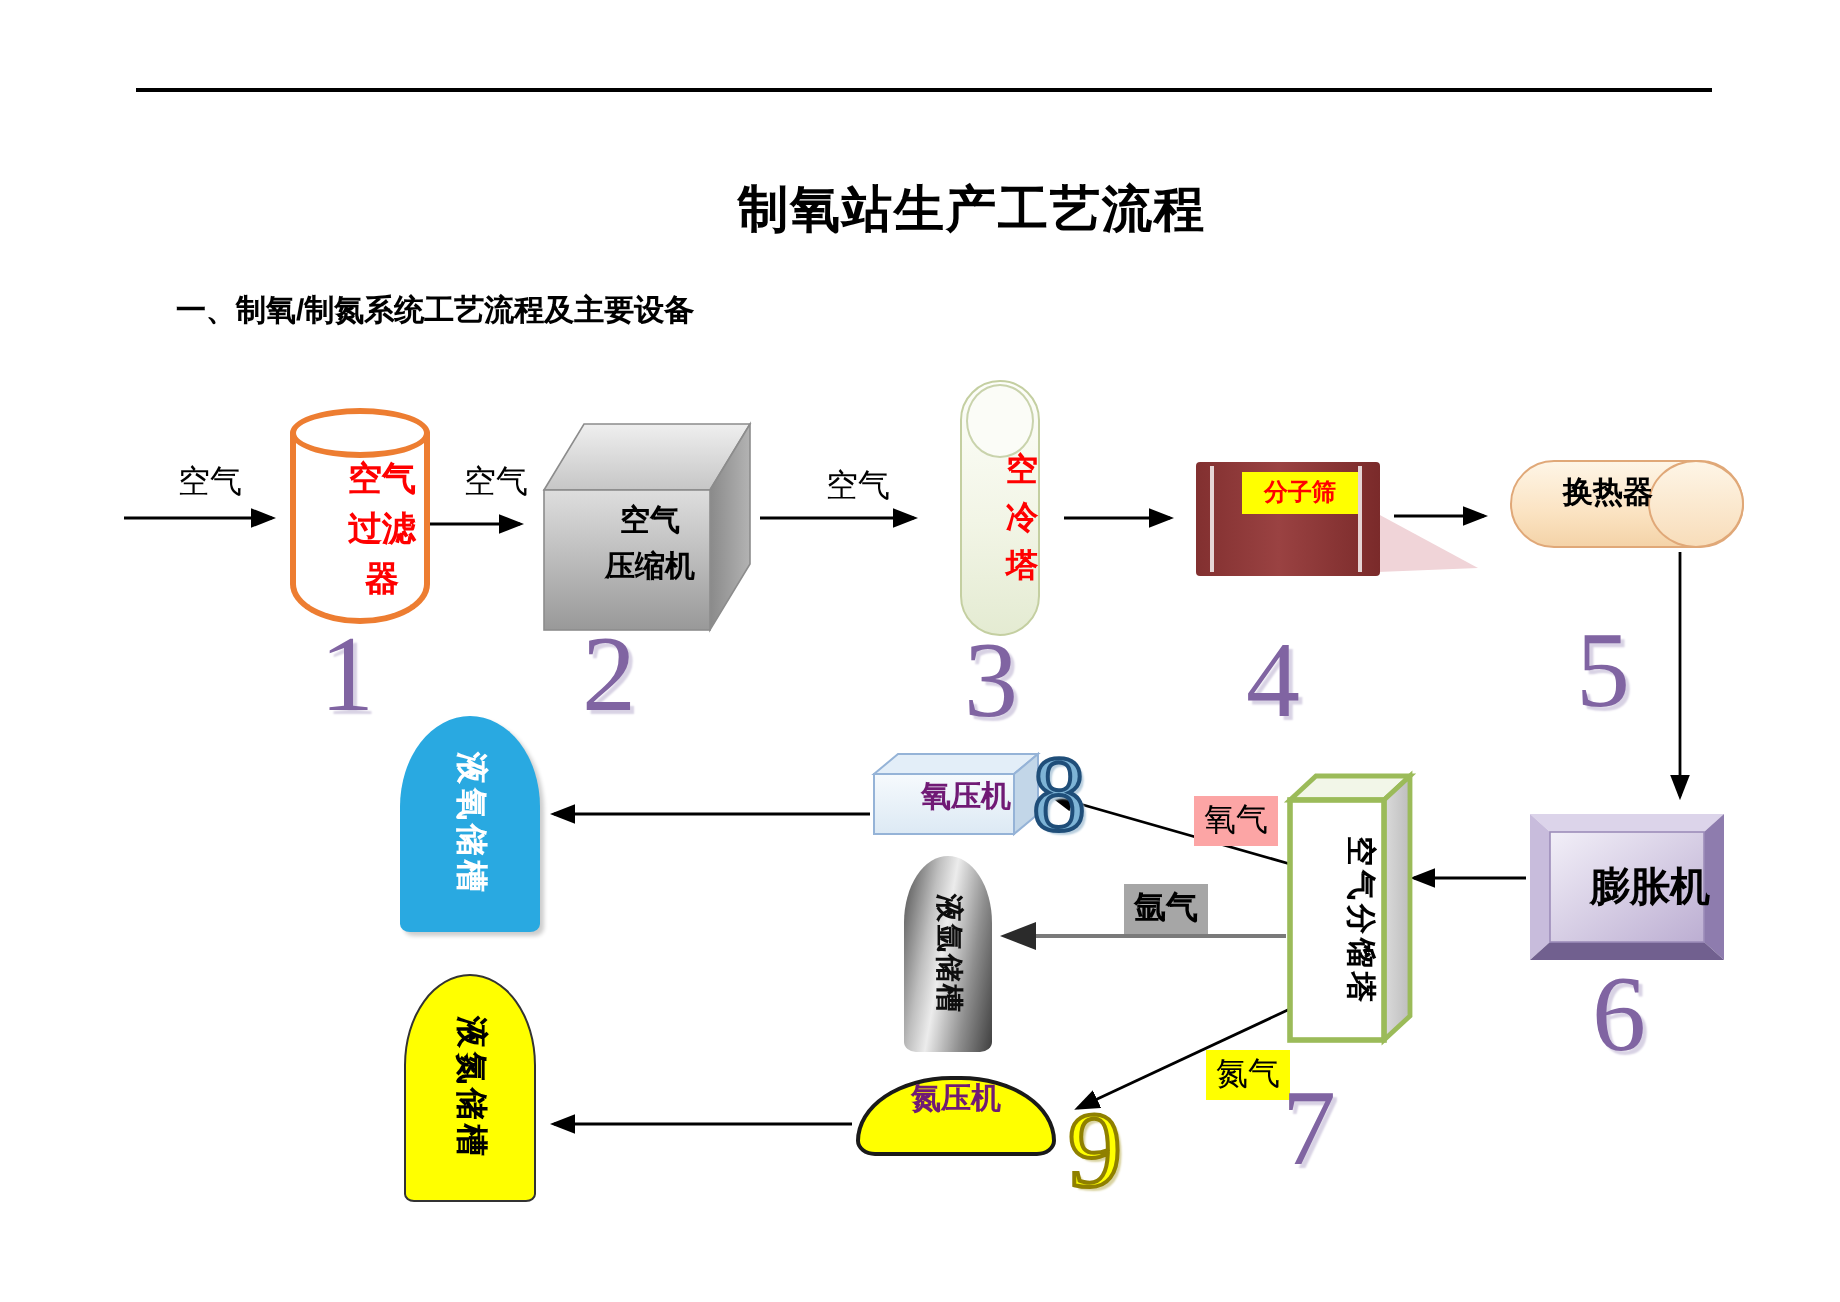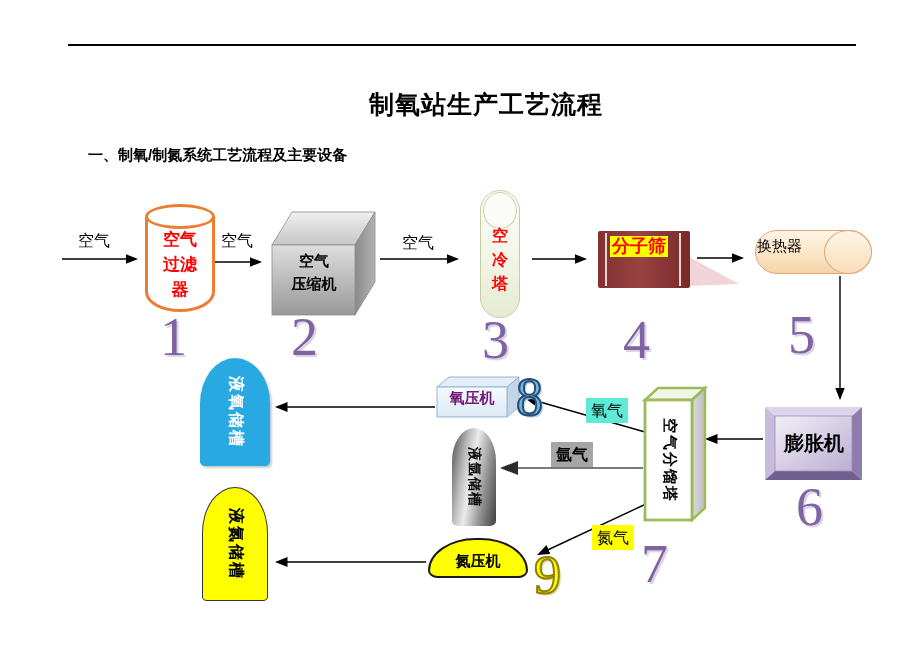--- a/index.html
+++ b/index.html
@@ -7,21 +7,21 @@
               font-family:"Liberation Sans", sans-serif; }
   #page { position:relative; width:920px; height:651px; background:#fff; }
 
   .topline { position:absolute; left:68px; top:44px; width:788px; border-top:2px solid #000; }
   .title { position:absolute; left:66px; top:88px; width:840px; text-align:center;
            font-size:25px; font-weight:bold; color:#000; letter-spacing:1px; }
   .heading { position:absolute; left:88px; top:146px; font-size:15px; font-weight:bold; color:#000; }
 
   svg.overlay { position:absolute; left:0; top:0; z-index:1; pointer-events:none; }
   .node { position:absolute; z-index:2; }
-  .txt  { position:absolute; z-index:3; }
+  .txt  { position:absolute; z-index:3;margin-left:11px; }
   .num  { position:absolute; z-index:4; font-family:"Liberation Serif", serif;
           font-size:54px; line-height:1; color:#8064A2; text-shadow:2px 2px 1px #d8d2e4; }
 
   .gas-small { font-size:16px; color:#000; }
   .pre { white-space:pre-line; }
 
   
   .filter-body { left:145px; top:216px; width:70px; height:96px; background:#fff;
                  border:3px solid #ED7D31; border-top:none;
                  border-radius:0 0 50% 50% / 0 0 20px 20px; }
@@ -43,68 +43,68 @@
   .capsule-txt { left:480px; top:224px; width:40px; text-align:center; color:#FF0000;
                  font-weight:bold; font-size:16px; line-height:24px; }
 
   
   .sieve { left:598px; top:231px; width:92px; height:57px;
            background:linear-gradient(90deg,#823030 0%,#9A4242 45%,#7A2A2A 100%);
            border-radius:2px; }
   .stripe { position:absolute; top:2px; bottom:2px; width:2px; background:rgba(255,255,255,0.8); }
   .stripe.s1 { left:7px; } .stripe.s2 { right:9px; }
   .sieve-label { left:610px; top:236px; width:58px; height:21px; background:#FFFF00;
-                 color:#FF0000; font-weight:bold; font-size:18px; text-align:center;
+                 color:#FF0000; font-weight:bold; font-size:12px; text-align:center;
                  line-height:21px; z-index:3; }
 
   
   .exchanger { left:755px; top:230px; width:117px; height:44px; border-radius:22px;
                background:linear-gradient(180deg,#FEF5E6 0%,#FBE3C2 60%,#F4D3A8 100%);
                border:1.5px solid #E0A878; }
   .exchanger-cap { left:824px; top:230px; width:48px; height:44px; border-radius:50%;
                    background:linear-gradient(180deg,#FEF5E6 0%,#F8DDBA 100%);
                    border:1.5px solid #E0A878; }
-  .exchanger-txt { left:757px; top:237px; width:72px; text-align:left; font-size:15px;
-                   font-weight:normal; color:#000; z-index:3; }
+  .exchanger-txt { left:757px; top:237px; width:72px; text-align:center; font-size:15px;
+                   font-weight:bold; color:#000; z-index:3; }
 
   
   .expander-txt { left:775px; top:430px; width:78px; text-align:center; font-size:20px;
                   font-weight:bold; color:#000; }
 
   
   .vtext { writing-mode:vertical-rl; text-orientation:sideways; }
   .tower-txt { left:648px; top:402px; width:42px; height:116px; display:flex;
                align-items:center; justify-content:center; font-size:15px; font-weight:bold;
                color:#000; letter-spacing:2px; }
 
   
   .oxycomp-txt { left:437px; top:389px; width:70px; text-align:center; font-size:15px;
                  font-weight:bold; color:#701a75; }
 
   
   .nitrocomp { left:428px; top:538px; width:100px; height:40px; background:#FFFF00;
                border:2px solid #1a1a1a; border-radius:50px 50px 10px 10px / 34px 34px 8px 8px;
-               display:flex; align-items:flex-end; justify-content:center; padding-bottom:5px;
-               font-size:15px; font-weight:bold; color:#000000; }
+               display:flex; align-items:flex-start; justify-content:center; padding-bottom:5px;
+               font-size:15px; font-weight:bold; color:#701a75; }
 
   
   .tank { display:flex; align-items:center; justify-content:center; font-weight:bold; }
   .tank-o2 { left:200px; top:358px; width:70px; height:108px; background:#29A9E1;
              border-radius:50% 50% 5px 5px / 42% 42% 4px 4px; color:#fff; font-size:16px;
              box-shadow:2px 2px 2px rgba(0,0,0,0.2); letter-spacing:2px; }
   .tank-ar { left:452px; top:428px; width:44px; height:98px; color:#0d0d0d; font-size:14px;
              background:linear-gradient(100deg,#4A4A4A 0%,#BFBFBF 30%,#ECECEC 45%,#8F8F8F 72%,#3F3F3F 100%);
              border-radius:50% 50% 6px 6px / 34% 34% 5px 5px; letter-spacing:1px; }
   .tank-n2 { left:202px; top:487px; width:66px; height:114px; background:#FFFF00;
              border:1.5px solid #333; border-radius:50% 50% 5px 5px / 40% 40% 4px 4px;
              color:#000; font-size:16px; letter-spacing:2px; }
 
   
   .tag { text-align:center; font-size:16px; color:#000; line-height:25px; height:25px; }
-  .tag-o2 { left:586px; top:398px; width:42px; background:#5eead4; }
+  .tag-o2 { left:586px; top:398px; width:42px; background:#fca5a5; }
   .tag-ar { left:551px; top:442px; width:42px; background:#A6A6A6;font-weight:bold; }
   .tag-n2 { left:592px; top:525px; width:42px; background:#FFFF00; }
 
   .n1 { left:160px; top:310px; } .n2 { left:291px; top:310px; }
   .n3 { left:482px; top:313px; } .n4 { left:623px; top:313px; }
   .n5 { left:788px; top:308px; } .n6 { left:796px; top:480px; }
   .n7 { left:641px; top:537px; }
   .n8 { left:516px; top:370px; color:#7EB4D6; -webkit-text-stroke:2px #1F4E79;
         text-shadow:2px 2px 1px #b9cfdf; }
   .n9 { left:534px; top:548px; color:#FFFF00; -webkit-text-stroke:2px #8F8000;

